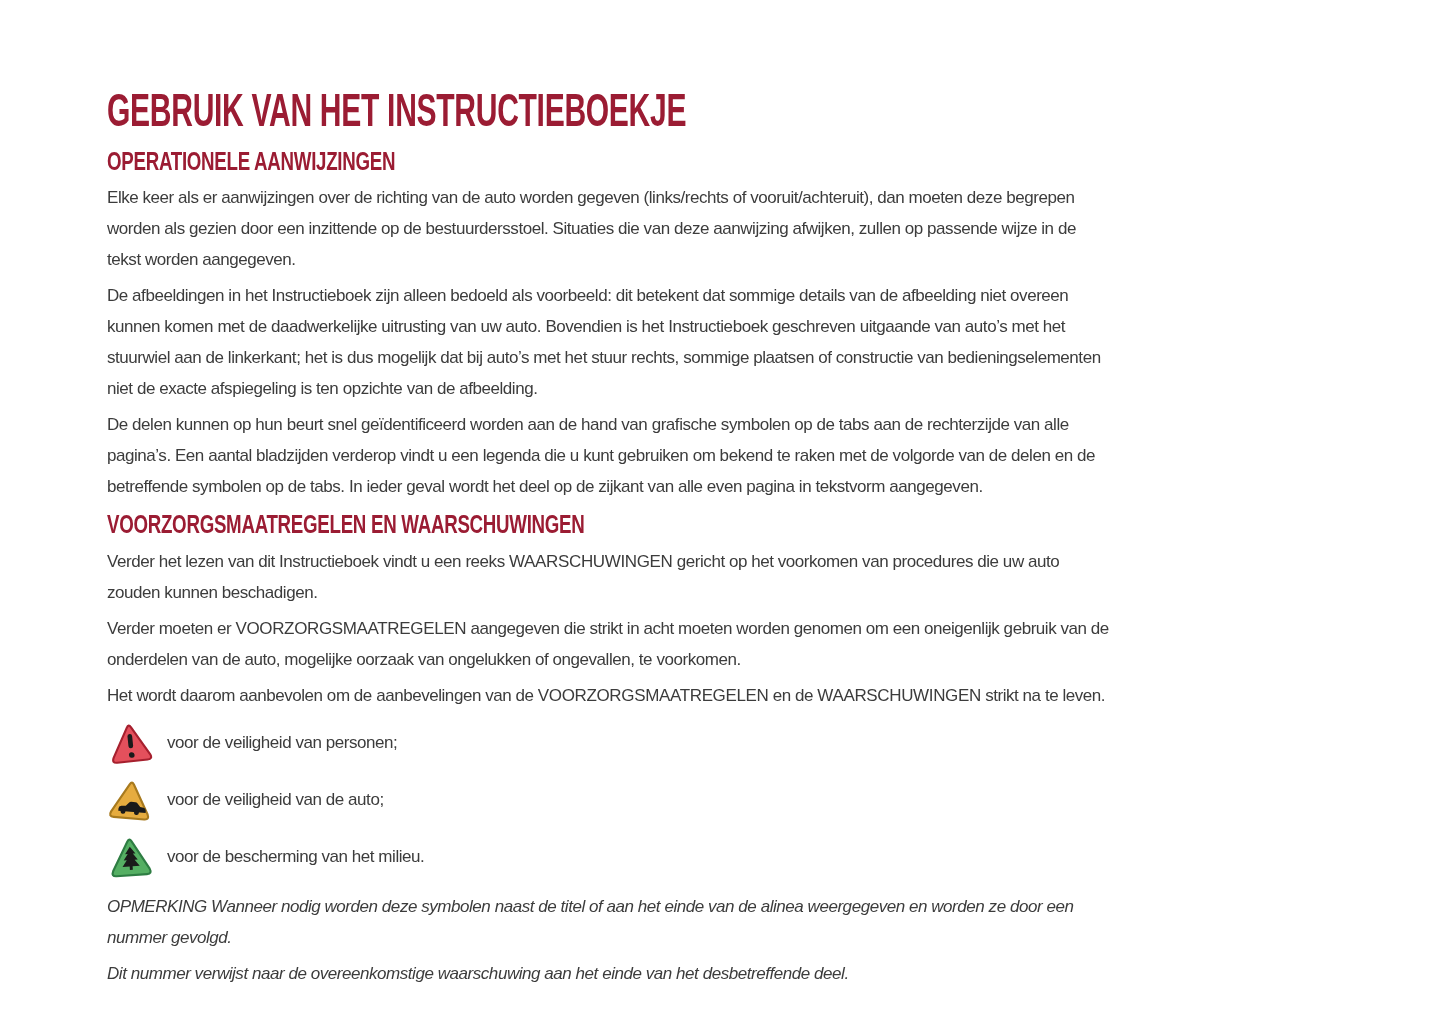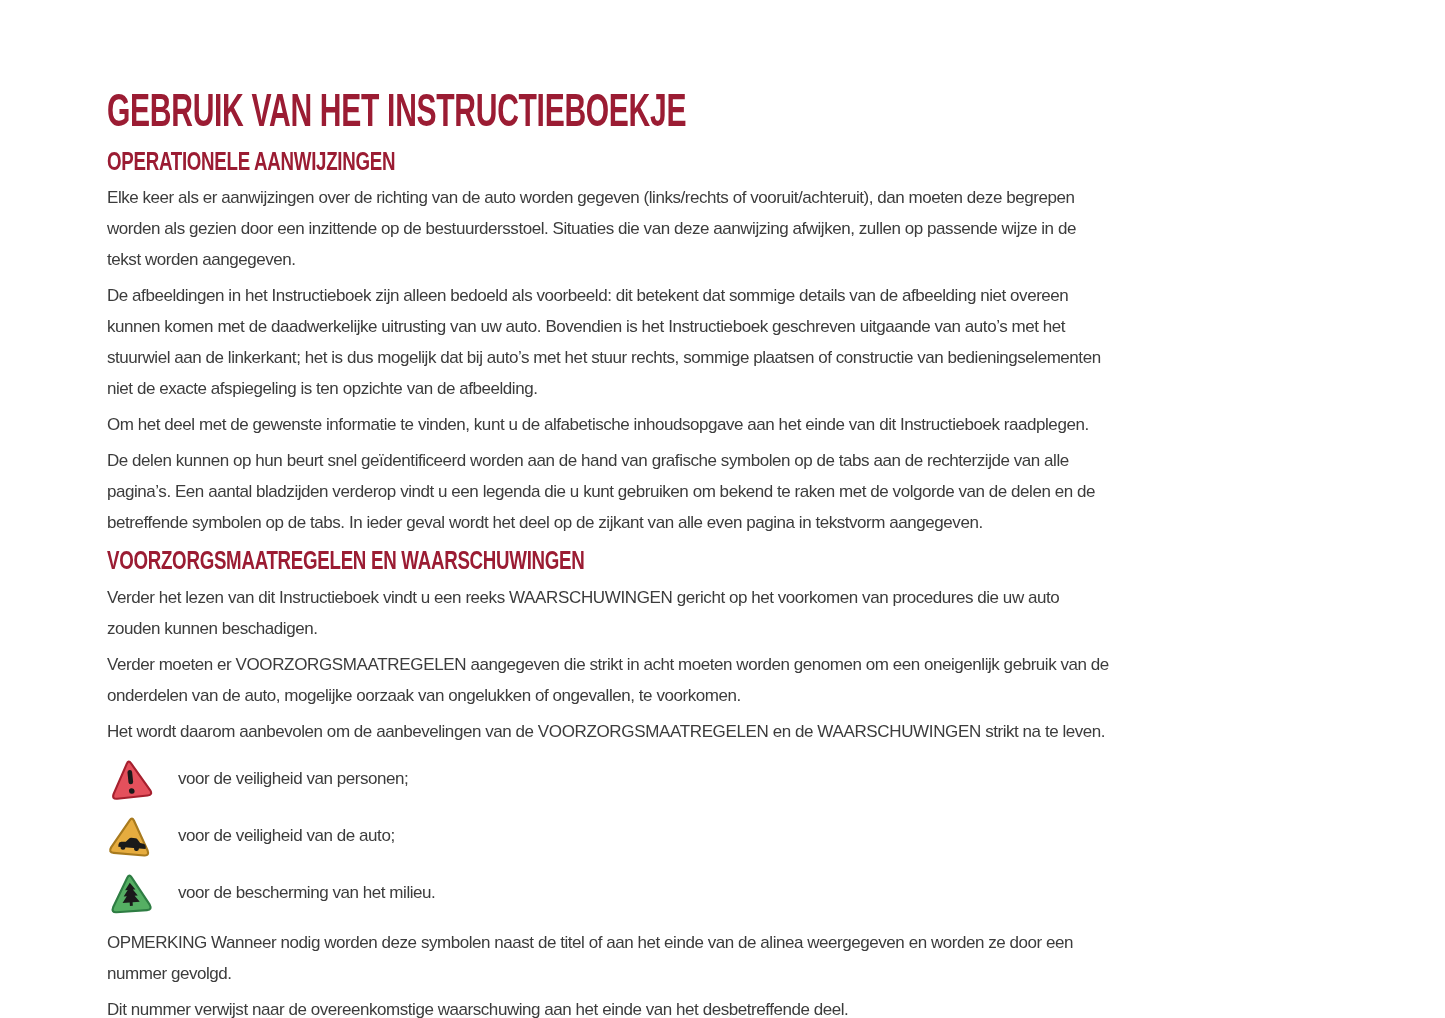--- a/index.html
+++ b/index.html
@@ -52,48 +52,48 @@
   .body-text b {
     font-weight: 400;
     letter-spacing: -0.35px;
   }
   .symbol-list {
     margin: 8px 0 10px 0;
   }
   .symbol-row {
     display: flex;
     align-items: center;
-    gap: 24px;
+    gap: 13px;
     margin: 0 0 9px 0;
     min-height: 48px;
   }
   .symbol-row .tri-icon {
     width: 47px;
     height: 48px;
     flex: 0 0 auto;
   }
   .tilt-a { transform: rotate(-6deg); }
   .tilt-b { transform: rotate(5deg); }
   .tilt-c { transform: rotate(-4deg); }
   .notes {
     margin-top: 6px;
+    font-style: italic;
   }
 </style>
 </head>
 <body>
 
 <div class="page">
 
   <h1 class="doc-title">GEBRUIK VAN HET INSTRUCTIEBOEKJE</h1>
 
   <h2 class="section-heading">OPERATIONELE AANWIJZINGEN</h2>
 
   <p class="body-text">Elke keer als er aanwijzingen over de richting van de auto worden gegeven (links/rechts of vooruit/achteruit), dan moeten deze begrepen worden als gezien door een inzittende op de bestuurdersstoel. Situaties die van deze aanwijzing afwijken, zullen op passende wijze in de tekst worden aangegeven.</p>
   <p class="body-text">De afbeeldingen in het Instructieboek zijn alleen bedoeld als voorbeeld: dit betekent dat sommige details van de afbeelding niet overeen kunnen komen met de daadwerkelijke uitrusting van uw auto. Bovendien is het Instructieboek geschreven uitgaande van auto’s met het stuurwiel aan de linkerkant; het is dus mogelijk dat bij auto’s met het stuur rechts, sommige plaatsen of constructie van bedieningselementen niet de exacte afspiegeling is ten opzichte van de afbeelding.</p>
-  <p class="body-text">Om het deel met de gewenste informatie te vinden, kunt u de alfabetische inhoudsopgave aan het einde van dit Instructieboek raadplegen.</p>
   <p class="body-text">De delen kunnen op hun beurt snel geïdentificeerd worden aan de hand van grafische symbolen op de tabs aan de rechterzijde van alle pagina’s. Een aantal bladzijden verderop vindt u een legenda die u kunt gebruiken om bekend te raken met de volgorde van de delen en de betreffende symbolen op de tabs. In ieder geval wordt het deel op de zijkant van alle even pagina in tekstvorm aangegeven.</p>
 
   <h2 class="section-heading">VOORZORGSMAATREGELEN EN WAARSCHUWINGEN</h2>
 
   <p class="body-text"><span>Verder het lezen van dit Instructieboek vindt u een reeks </span><b>WAARSCHUWINGEN</b><span> gericht op het voorkomen van procedures die uw auto zouden kunnen beschadigen.</span></p>
 
   <p class="body-text"><span>Verder moeten er </span><b>VOORZORGSMAATREGELEN</b><span> aangegeven die strikt in acht moeten worden genomen om een oneigenlijk gebruik van de onderdelen van de auto, mogelijke oorzaak van ongelukken of ongevallen, te voorkomen.</span></p>
 
   <p class="body-text"><span>Het wordt daarom aanbevolen om de aanbevelingen van de </span><b>VOORZORGSMAATREGELEN</b><span> en de </span><b>WAARSCHUWINGEN</b><span> strikt na te leven.</span></p>
 

